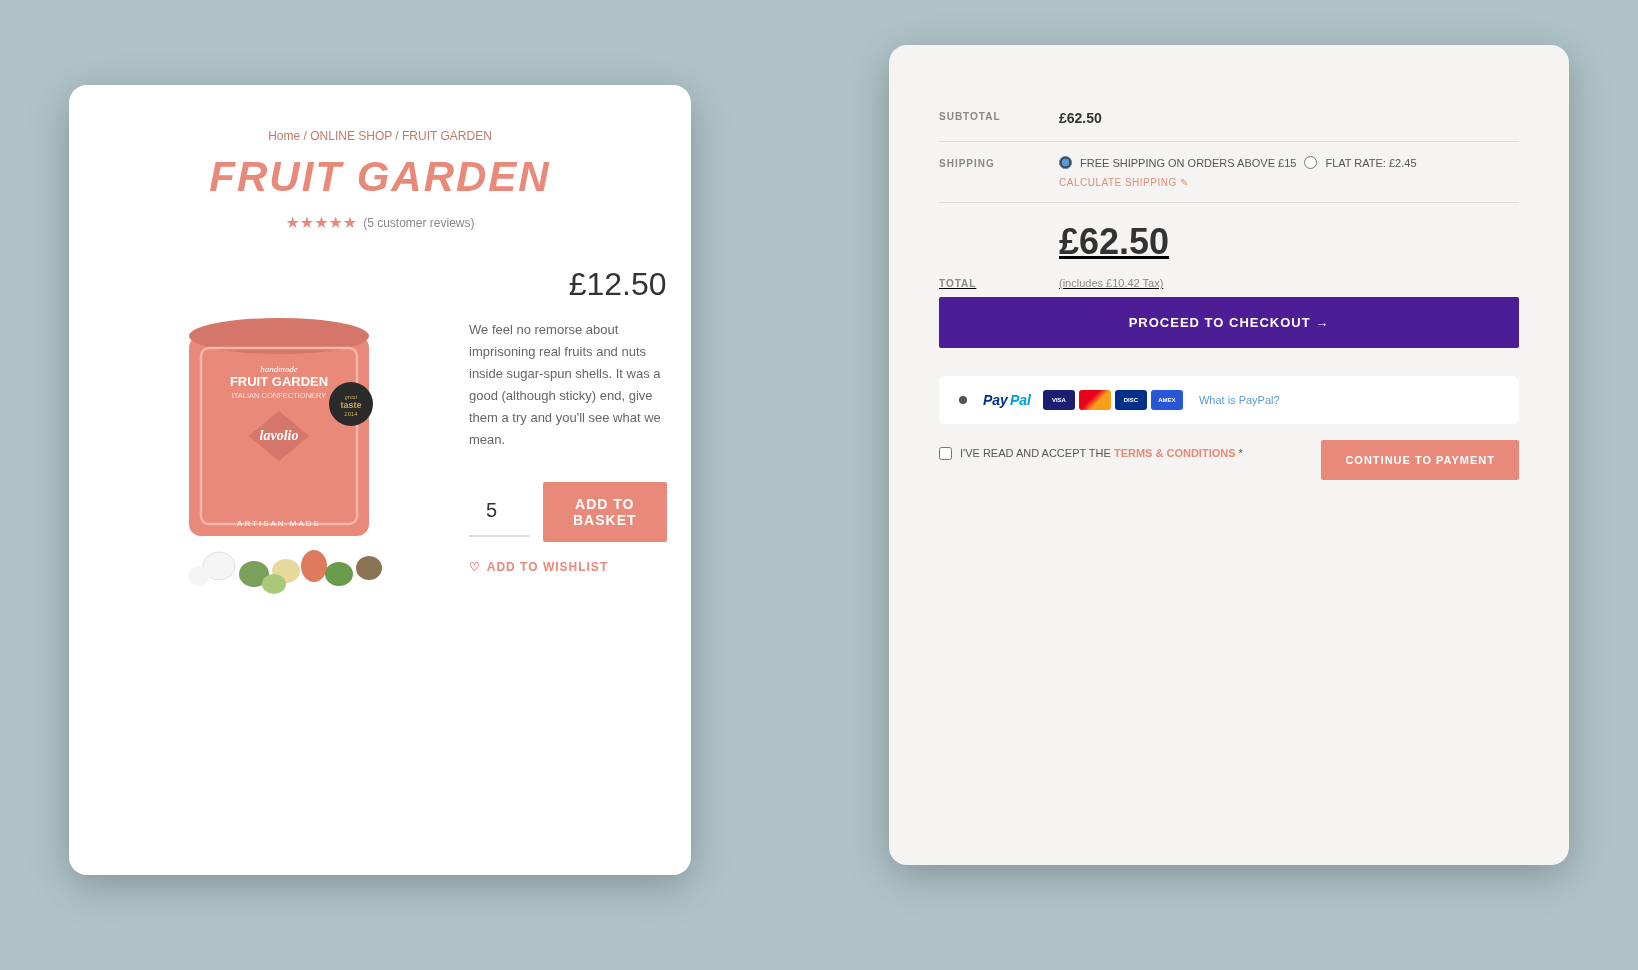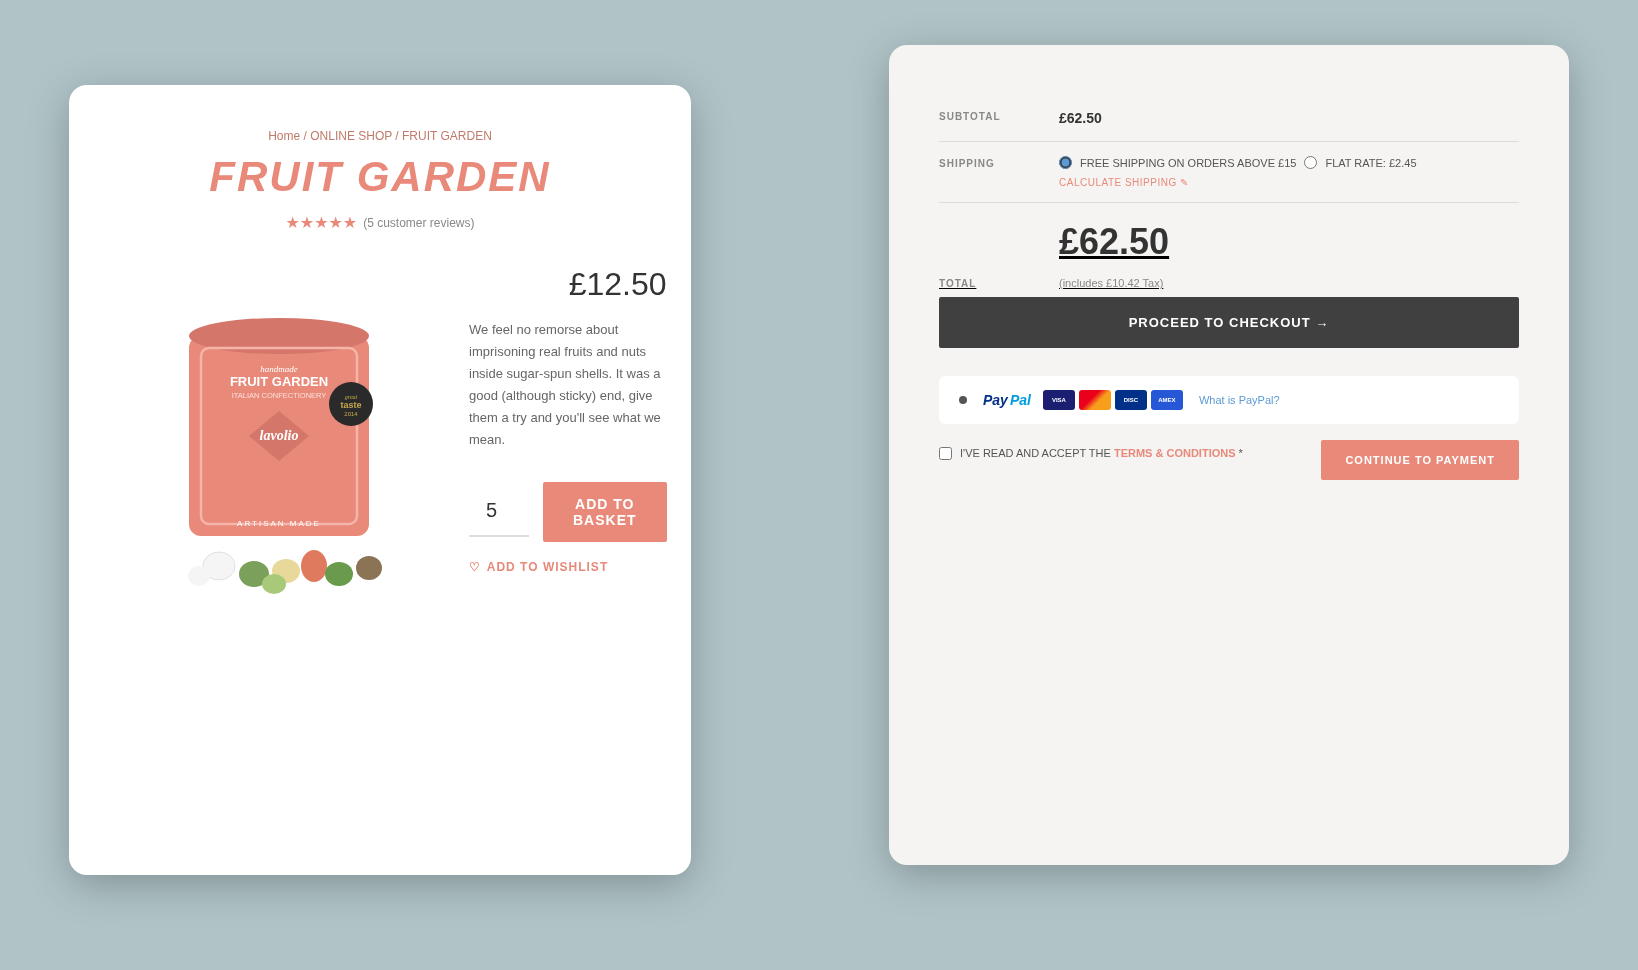--- a/index.html
+++ b/index.html
@@ -208,21 +208,21 @@
       color: #333;
     }
     .total-tax {
       font-size: 11px;
       color: #888;
       margin-top: 14px;
     }
     .proceed-btn {
       display: block;
       width: 100%;
-      background: #404040;
+      background: #4c1d95;
       color: #fff;
       border: none;
       padding: 18px;
       font-size: 13px;
       font-weight: 700;
       letter-spacing: 1px;
       cursor: pointer;
       border-radius: 2px;
       text-align: center;
       margin-bottom: 28px;

